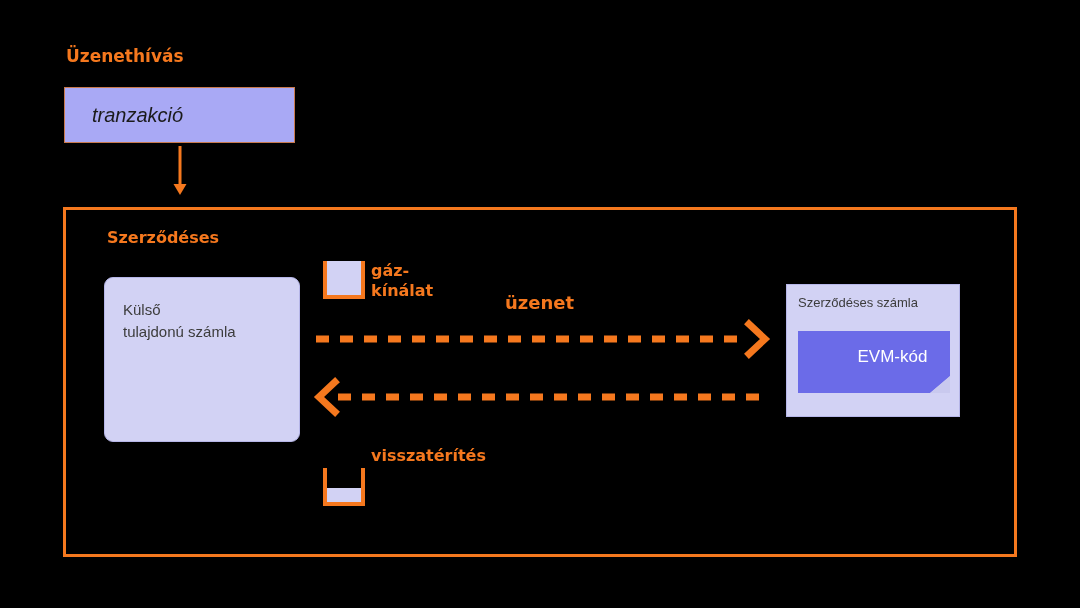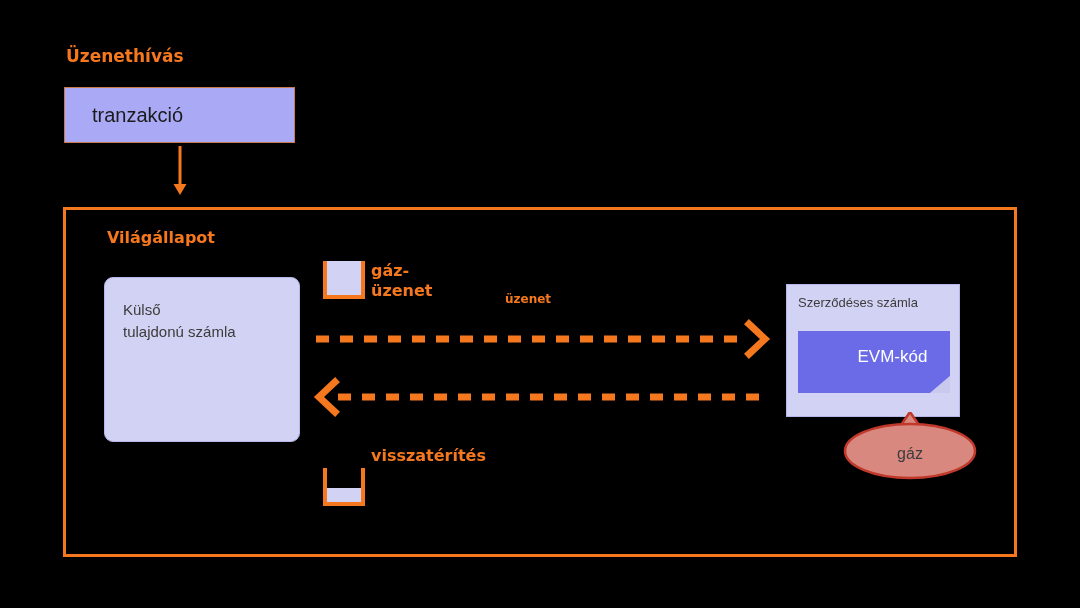--- a/index.html
+++ b/index.html
@@ -38,20 +38,21 @@
 
   
   #transaction-box {
     left: 64px;
     top: 87px;
     width: 231px;
     height: 56px;
     background: #A9A9F5;
     border: 1px solid #C97A4E;
     box-sizing: border-box;
+    font-style: italic;
   }
   #transaction-label {
     position: absolute;
     left: 27px;
     top: 50%;
     transform: translateY(-50%);
     color: #1b1b1b;
     font-size: 20px;
     font-family: "Liberation Sans", sans-serif;
   }
@@ -166,21 +167,21 @@
   #refund-meter .fill { height: 42%; }
 
   .meter-text {
     font-size: 16px;
     line-height: 1.25;
   }
   #gas-supply-text { left: 371px; top: 261px; }
   #refund-text { left: 371px; top: 434px; margin-top: 12px; }
 
   
-  #message-label { left: 505px; top: 293px; font-size: 12px; }
+  #message-label { left: 505px; top: 293px; font-size: 18px; }
 
   
   #msg-arrow-right { left: 316px; top: 318px; width: 456px; height: 42px; }
   #msg-arrow-left  { left: 312px; top: 376px; width: 456px; height: 42px; }
 </style>
 </head>
 <body>
 
 <div id="stage">
 
@@ -190,32 +191,32 @@
     <span id="transaction-label">tranzakció</span>
   </div>
 
   <svg class="abs" id="tx-arrow" viewBox="0 0 32 50">
     <line x1="16" y1="0" x2="16" y2="40" stroke="#F5781E" stroke-width="3"></line>
     <polygon points="16,49 9.5,38 22.5,38" fill="#F5781E"></polygon>
   </svg>
 
   <div class="abs" id="world-state-box"></div>
 
-  <div class="abs orange-label" id="world-state-title">Világállapot</div>
+  <div class="abs orange-label" id="world-state-title">Szerződéses</div>
 
   <div class="abs account-box" id="eoa-box">
     <span id="eoa-label">Külső
 tulajdonú számla</span>
   </div>
 
   <div class="abs meter" id="gas-supply-meter">
     <div class="fill" style="height: 100%;"></div>
   </div>
   <div class="abs orange-label meter-text" id="gas-supply-text">gáz-
-üzenet</div>
+kínálat</div>
 
   <div class="abs meter" id="refund-meter">
     <div class="fill" style="height: 42%;"></div>
   </div>
   <div class="abs orange-label meter-text" id="refund-text">visszatérítés</div>
 
   <div class="abs orange-label" id="message-label">üzenet</div>
 
   <svg class="abs" id="msg-arrow-right" viewBox="0 0 456 42">
     <line x1="0" y1="21" x2="430" y2="21" stroke="#F5781E" stroke-width="7" stroke-dasharray="13 11"></line>
@@ -230,21 +231,14 @@
   <div class="abs account-box" id="contract-box">
     <span id="contract-label">Szerződéses számla</span>
   </div>
 
   <div class="abs" id="evm-box">
     <div id="evm-shape"></div>
     <div id="evm-fold"></div>
     <span id="evm-label">EVM-kód</span>
   </div>
 
-  <div class="abs" id="gas-callout">
-    <svg width="134" height="68" viewBox="0 0 134 68">
-      <polygon points="67,0 78,16 56,16" fill="#D98880" stroke="#C0392B" stroke-width="2.5" stroke-linejoin="round"></polygon>
-      <ellipse cx="67" cy="39" rx="65" ry="27" fill="#D98880" stroke="#C0392B" stroke-width="2.5"></ellipse>
-    </svg>
-    <span id="gas-label">gáz</span>
-  </div>
 
 </div>
 
 </body></html>

